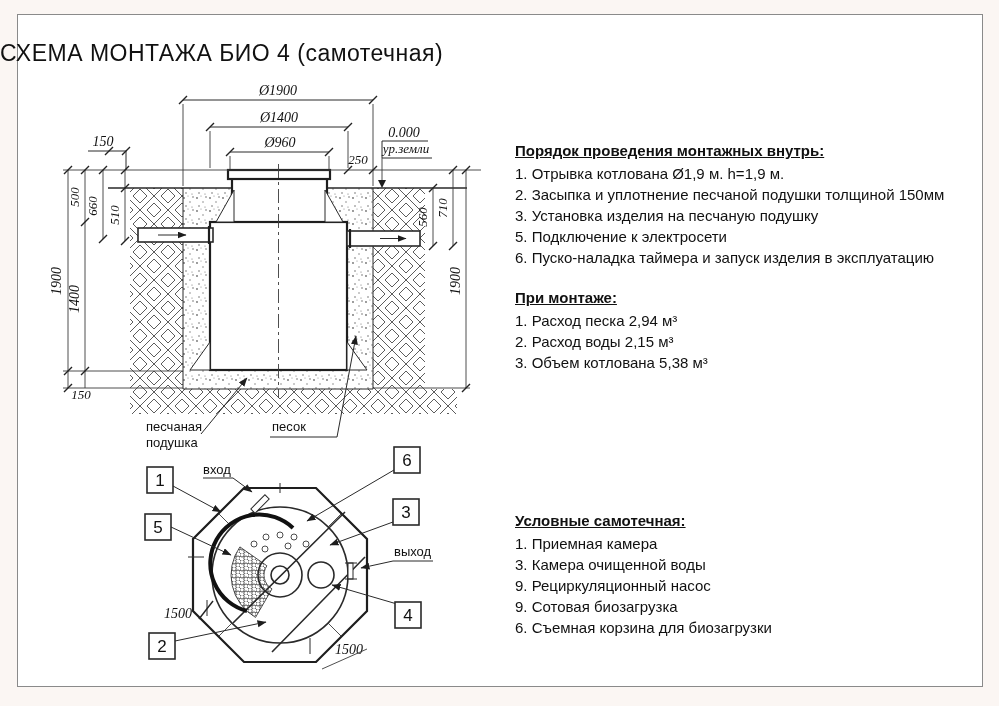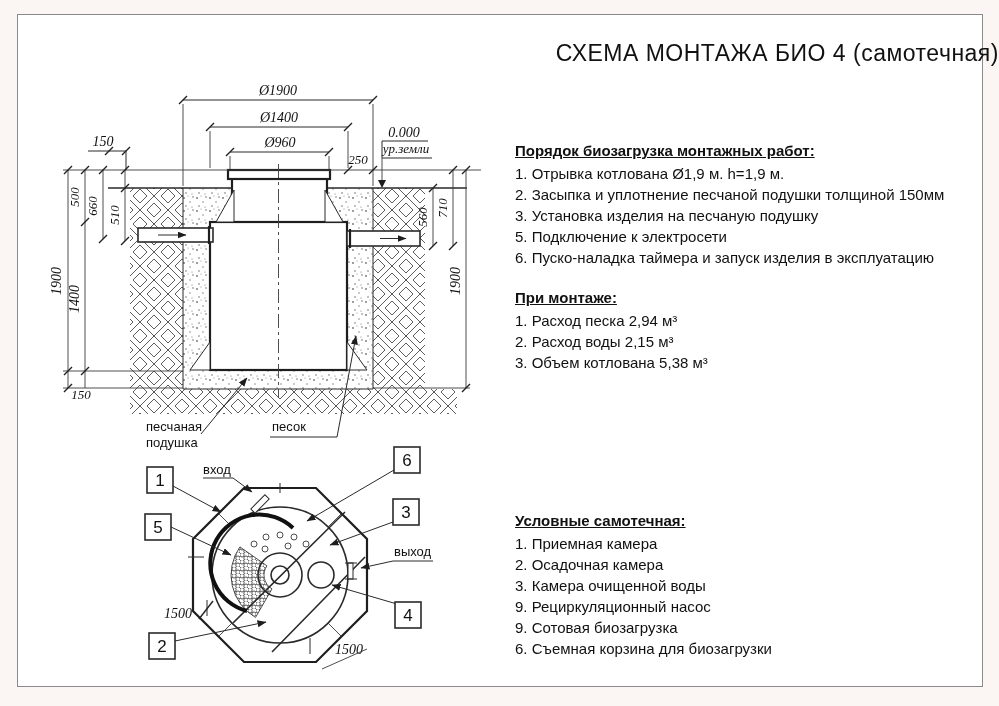--- a/index.html
+++ b/index.html
@@ -7,21 +7,21 @@
     width:999px;height:706px;position:relative;
     background:#fbf6f3;
     font-family:"Liberation Sans",sans-serif;
     color:#1c1c1c;overflow:hidden;
   }
   .sheet{
     position:absolute;left:17px;top:14px;width:966px;height:673px;
     background:#ffffff;border:1.5px solid #8a8a8a;box-sizing:border-box;
   }
   .title{
-    position:absolute;left:0;top:40px;width:999px;text-align:right;
+    position:absolute;left:0;top:40px;width:999px;text-align:left;
     font-size:23px;letter-spacing:.5px;color:#111;
   }
   svg{position:absolute;left:0;top:0;}
   .ln{stroke:#2a2a2a;stroke-width:1;fill:none;}
   .ln15{stroke:#2a2a2a;stroke-width:1.6;fill:none;}
   .ln2{stroke:#1e1e1e;stroke-width:2.2;fill:none;}
   .thick{stroke:#111;stroke-width:4;fill:none;}
   .thin{stroke:#3a3a3a;stroke-width:.9;fill:none;}
   .white{fill:#ffffff;}
   .tick{stroke:#222;stroke-width:1.4;fill:none;}
@@ -226,36 +226,35 @@
       <text class="ctxt" x="406" y="518" text-anchor="middle">3</text>
     </g>
     <g>
       <rect class="ln15 white" x="395" y="602" width="26" height="26"></rect>
       <text class="ctxt" x="408" y="621" text-anchor="middle">4</text>
     </g>
   </g>
 </svg>
 
 <div id="blk1" class="panel">
-  <div class="hd">Порядок биозагрузка монтажных работ:</div>
+  <div class="hd">Порядок проведения монтажных внутрь:</div>
   <div class="item">1. Отрывка котлована Ø1,9 м. h=1,9 м.</div>
   <div class="item">2. Засыпка и уплотнение песчаной подушки толщиной 150мм</div>
   <div class="item">3. Установка изделия на песчаную подушку</div>
   <div class="item">5. Подключение к электросети</div>
   <div class="item">6. Пуско-наладка таймера и запуск изделия в эксплуатацию</div>
 </div>
 
 <div id="blk2" class="panel">
   <div class="hd">При монтаже:</div>
   <div class="item">1. Расход песка 2,94 м³</div>
   <div class="item">2. Расход воды 2,15 м³</div>
   <div class="item">3. Объем котлована 5,38 м³</div>
 </div>
 
 <div id="blk3" class="panel">
   <div class="hd">Условные самотечная:</div>
   <div class="item">1. Приемная камера</div>
-  <div class="item">2. Осадочная камера</div>
   <div class="item">3. Камера очищенной воды</div>
   <div class="item">9. Рециркуляционный насос</div>
   <div class="item">9. Сотовая биозагрузка</div>
   <div class="item">6. Съемная корзина для биозагрузки</div>
 </div>
 
 </body></html>

